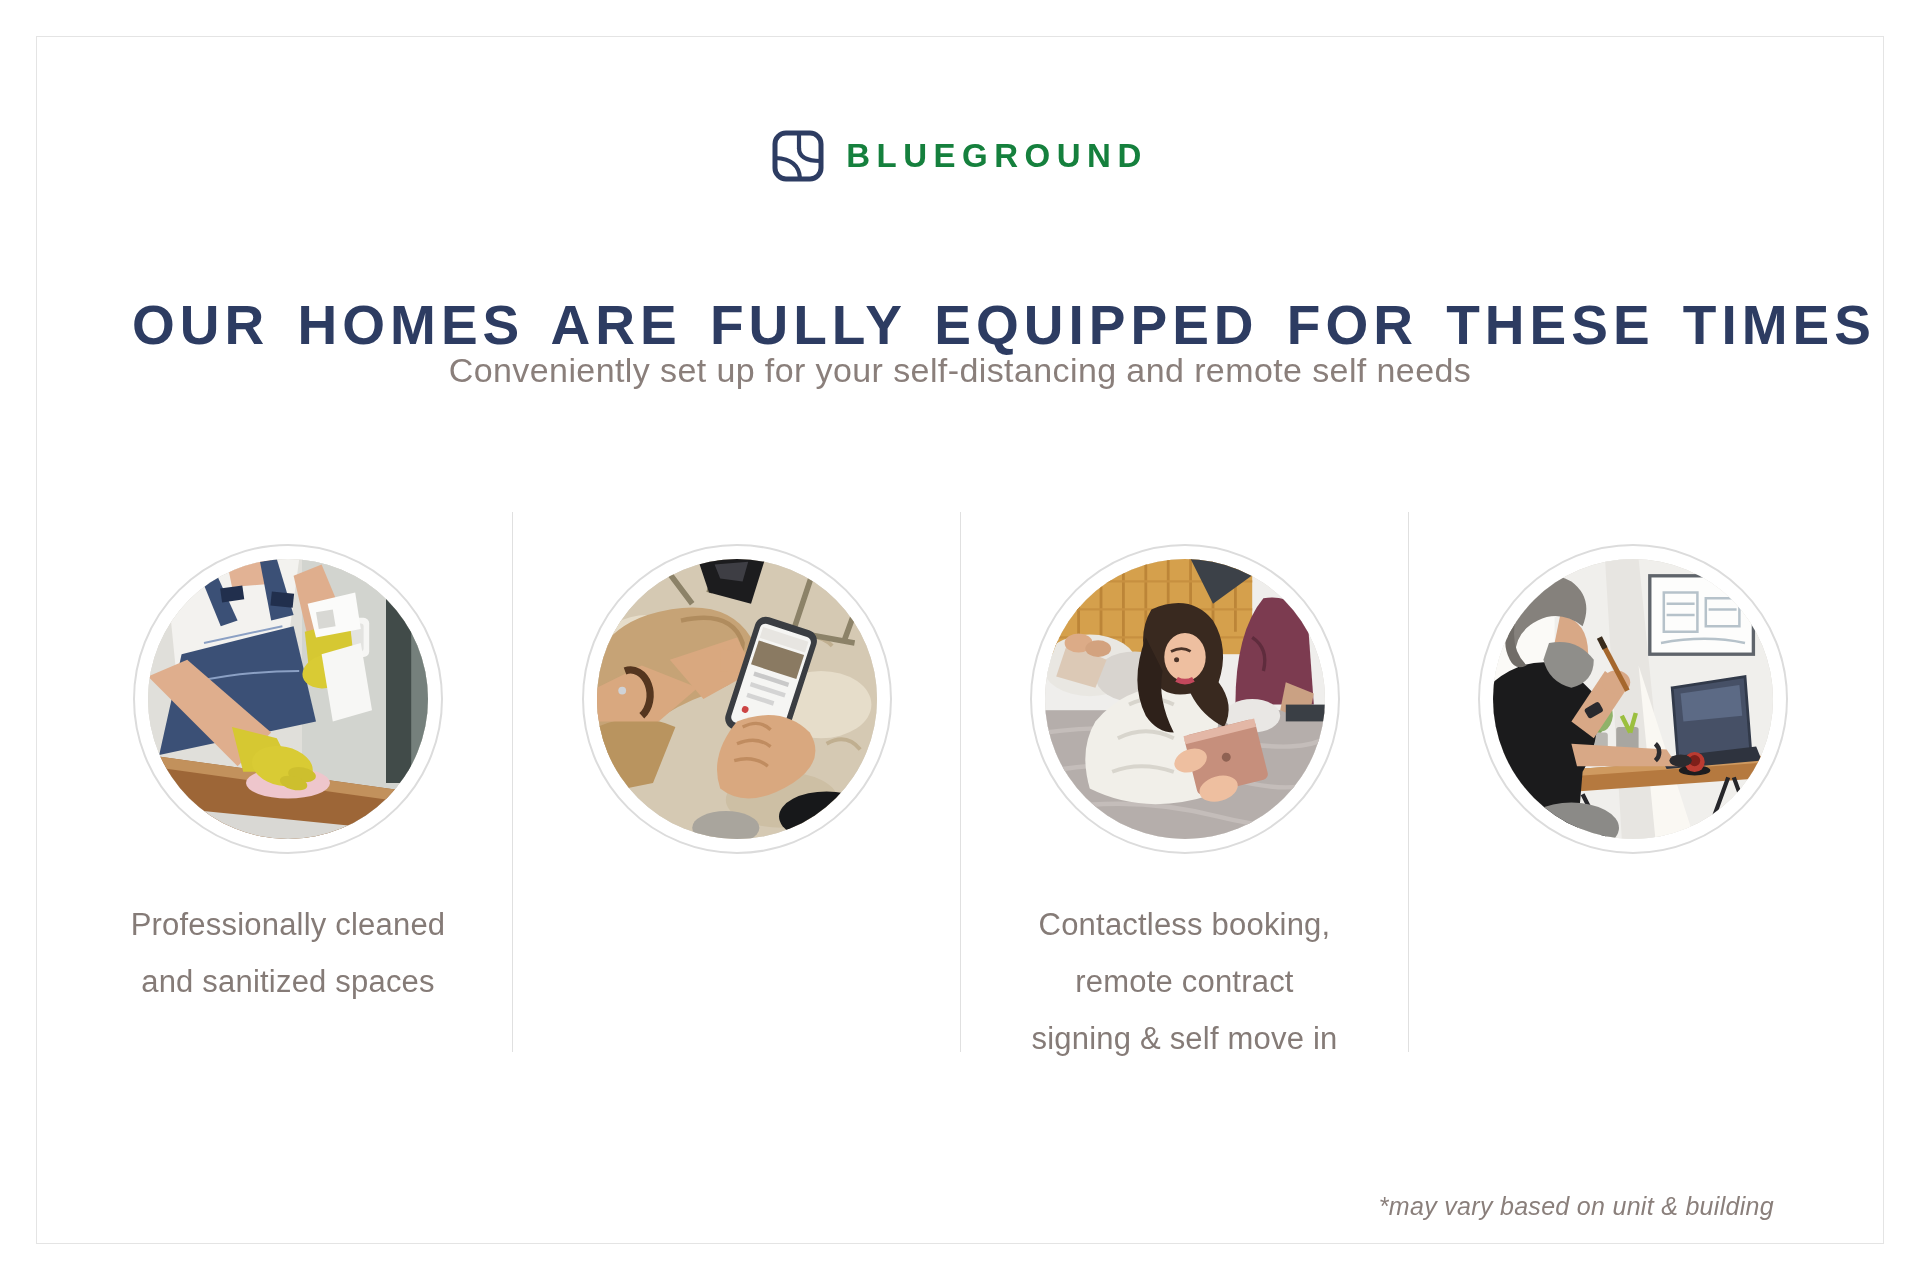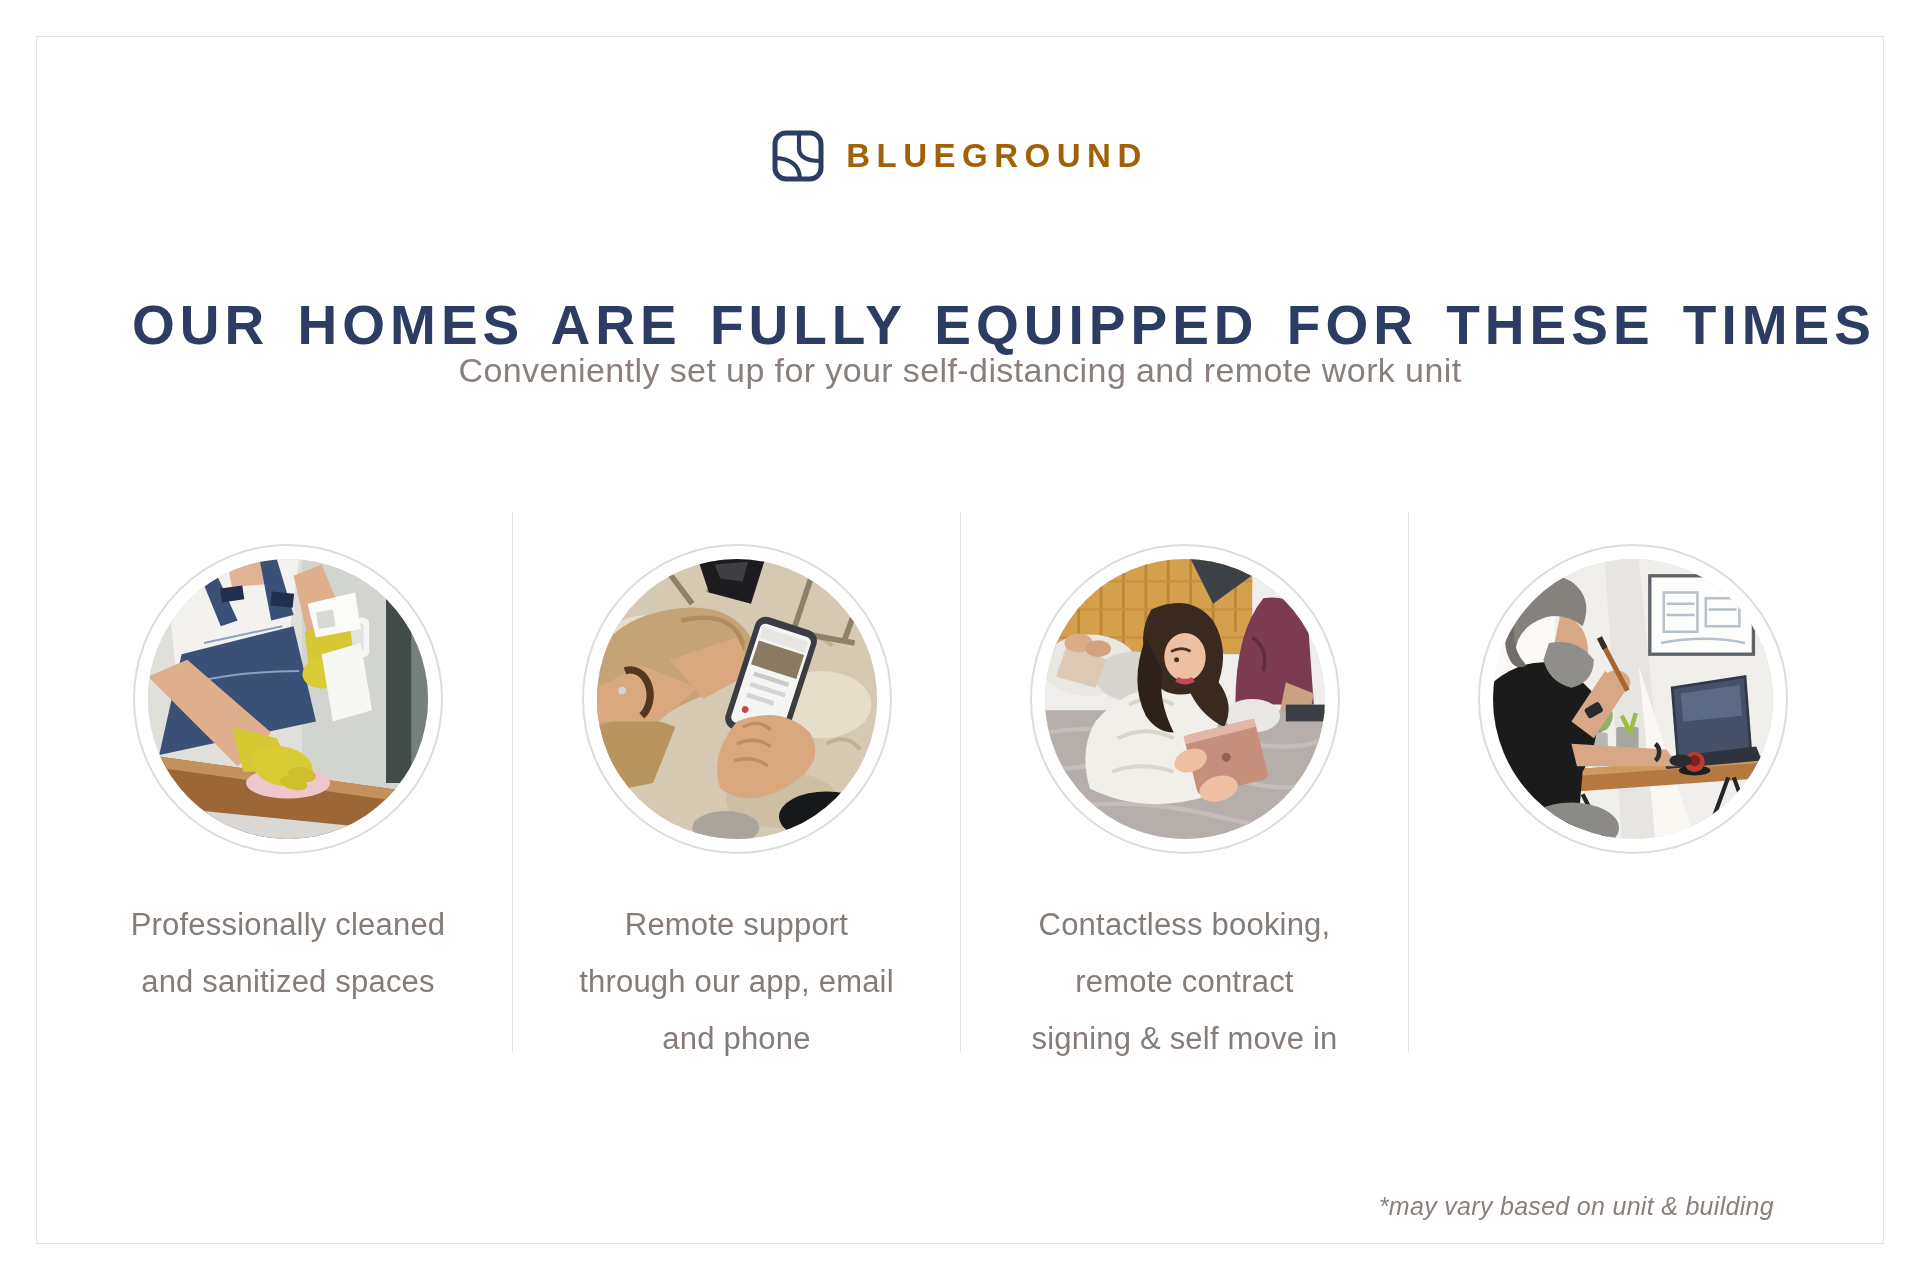--- a/index.html
+++ b/index.html
@@ -11,21 +11,21 @@
     position:absolute;left:36px;top:36px;width:1846px;height:1206px;
     border:1px solid #e4e4e4;background:#ffffff;
   }
   
   .logo-row{
     position:absolute;top:130px;left:0;width:100%;
     display:flex;justify-content:center;align-items:center;gap:22px;
   }
   .logo-icon{width:52px;height:52px;display:block;}
   .logo-word{
-    font-size:33px;font-weight:700;letter-spacing:6.5px;color:#a16207;
+    font-size:33px;font-weight:700;letter-spacing:6.5px;color:#15803d;
     line-height:52px;
   }
   
   .title{
     position:absolute;top:256px;left:0;width:100%;text-align:center;
     font-size:55px;font-weight:800;letter-spacing:5px;word-spacing:8px;
     color:#2d3c62;
     padding-left:44px;
   }
   .subtitle{
@@ -70,21 +70,21 @@
   <svg class="logo-icon" viewBox="0 0 52 52">
     <rect x="3" y="3" width="46" height="46" rx="11" fill="none" stroke="#2d3c62" stroke-width="5"></rect>
     <path d="M27 4 L27 19" fill="none" stroke="#2d3c62" stroke-width="4.2"></path>
     <path d="M27 18 Q27 31 48.5 31" fill="none" stroke="#2d3c62" stroke-width="4.2"></path>
     <path d="M3.5 28 Q27 29 28 48.5" fill="none" stroke="#2d3c62" stroke-width="4.2"></path>
   </svg>
   <div class="logo-word">BLUEGROUND</div>
 </div>
 
 <h1 class="title">OUR HOMES ARE FULLY EQUIPPED FOR THESE TIMES</h1>
-<div class="subtitle">Conveniently set up for your self-distancing and remote work unit</div>
+<div class="subtitle">Conveniently set up for your self-distancing and remote self needs</div>
 
 <div class="features">
 
   <div class="feature">
     <div class="photo-ring">
       <div class="photo">
         <svg viewBox="0 0 100 100" preserveAspectRatio="xMidYMid slice">
           <rect x="0" y="0" width="100" height="100" fill="#e0dfda"></rect>
           <rect x="55" y="0" width="45" height="100" fill="#d2d4cf"></rect>
           <rect x="93" y="0" width="7" height="80" fill="#75807c"></rect>
@@ -162,23 +162,20 @@
           </g>
 
           <path d="M50 58 Q66 52 76 62 Q82 72 70 80 Q54 90 44 82 Q40 70 50 58 Z" fill="#d9a87f"></path>
           <path d="M52 60 q6 -3 10 1 M50 66 q7 -3 12 1 M49 72 q7 -2 12 2" stroke="#c08c60" stroke-width="1.2" fill="none"></path>
 
           <ellipse cx="82" cy="92" rx="17" ry="9" fill="#17181a"></ellipse>
           <ellipse cx="46" cy="96" rx="12" ry="6" fill="#a9a59d"></ellipse>
         </svg>
       </div>
     </div>
-    <div class="caption">Remote support
-through our app, email
-and phone</div>
   </div>
 
   <div class="feature">
     <div class="photo-ring">
       <div class="photo">
         <svg viewBox="0 0 100 100" preserveAspectRatio="xMidYMid slice">
           <rect x="0" y="0" width="100" height="100" fill="#efeeec"></rect>
 
           <rect x="0" y="0" width="74" height="34" fill="#d5a04c"></rect>
           <path d="M4 0 L4 34 M12 0 L12 34 M20 0 L20 34 M28 0 L28 34 M36 0 L36 34 M44 0 L44 32 M52 0 L52 30 M60 0 L60 28 M68 0 L68 26" stroke="#bc8538" stroke-width="1" fill="none"></path>

